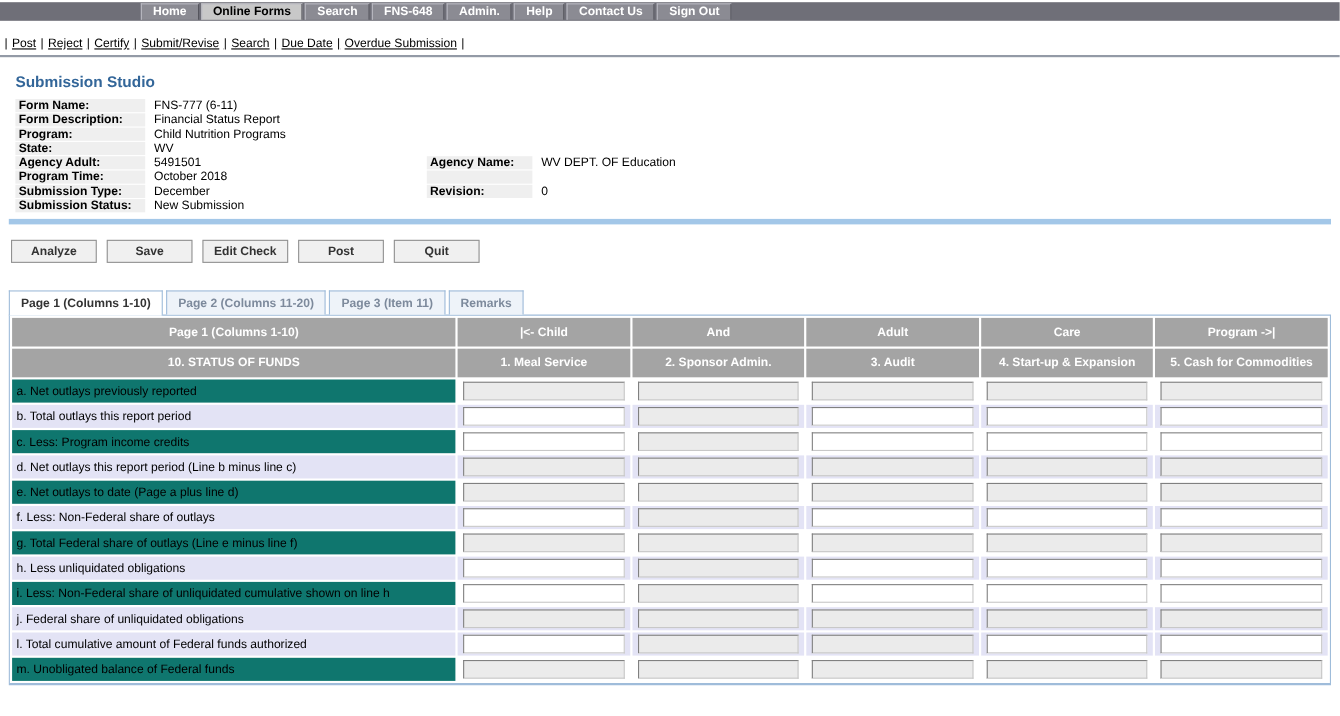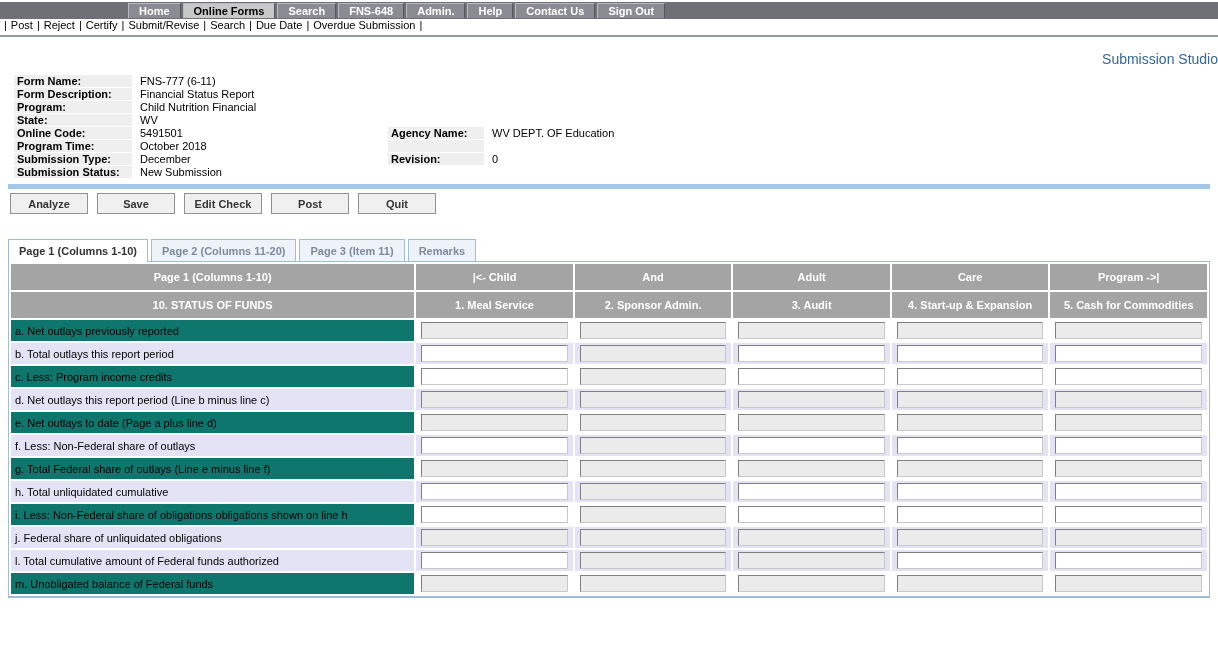--- a/index.html
+++ b/index.html
@@ -24,51 +24,52 @@
     background:var(--nav_btn); color:#fff;
     font-weight:bold; font-size:11px;
     border-top:1px solid #babac2; border-left:1px solid #babac2;
     border-right:1px solid #55555d;
     cursor:pointer;
   }
   .nav-tab.active { background:var(--nav_btn_active); color:#000; }
 
   
   .menu-row {
-    padding:0 4px 4px 4px;
+    padding:15px 4px 4px 4px;
     border-bottom:2px solid var(--menu_rule);
     background:#fff;
+    text-decoration:underline;
   }
   .menu-link { color:#000; text-decoration:none; cursor:pointer; padding:0 4px; }
   .menu-sep { color:#000; }
 
   
   .page-title {
     margin:14px 0 8px 14px;
-    font-size:14px; font-weight:normal; color:var(--title_blue);text-align:right;
+    font-size:14px; font-weight:bold; color:var(--title_blue);
   }
 
   
   .info-grid {
     margin-left:14px;
     display:grid;
     grid-template-columns:118px 252px 96px auto;
     row-gap:1px; column-gap:2px;
   }
   .info-grid > div { height:12px; line-height:12px; }
   .i-label { background:var(--info_label_bg); font-weight:bold; padding-left:3px; }
   .i-label.empty-cell { background:var(--info_label_bg); }
   .i-label.no-cell { background:transparent; }
   .i-value { padding-left:6px; }
 
   
   .blue-divider { margin:6px 8px 0 8px; height:5px; background:var(--divider_blue); }
 
   
-  .toolbar { margin:4px 0 0 10px; }
+  .toolbar { margin:14px 0 0 10px; }
   .tb-btn {
     width:78px; height:21px; margin-right:9px;
     background:var(--btn_bg); color:#333;
     border:1px solid var(--btn_border);
     font-family:"Liberation Sans", sans-serif; font-size:11px; font-weight:bold;
     cursor:pointer;
   }
 
   
   .tab-strip { margin:24px 0 0 8px; position:relative; z-index:2; }
@@ -119,28 +120,28 @@
 <div class="info-grid" id="infoGrid">
     <div class="i-label">Form Name:</div>
     <div class="i-value">FNS-777 (6-11)</div>
     <div class="i-label no-cell"></div>
     <div class="i-value"></div>
     <div class="i-label">Form Description:</div>
     <div class="i-value">Financial Status Report</div>
     <div class="i-label no-cell"></div>
     <div class="i-value"></div>
     <div class="i-label">Program:</div>
-    <div class="i-value">Child Nutrition Financial</div>
+    <div class="i-value">Child Nutrition Programs</div>
     <div class="i-label no-cell"></div>
     <div class="i-value"></div>
     <div class="i-label">State:</div>
     <div class="i-value">WV</div>
     <div class="i-label no-cell"></div>
     <div class="i-value"></div>
-    <div class="i-label">Online Code:</div>
+    <div class="i-label">Agency Adult:</div>
     <div class="i-value">5491501</div>
     <div class="i-label">Agency Name:</div>
     <div class="i-value">WV DEPT. OF Education</div>
     <div class="i-label">Program Time:</div>
     <div class="i-value">October 2018</div>
     <div class="i-label empty-cell"></div>
     <div class="i-value"></div>
     <div class="i-label">Submission Type:</div>
     <div class="i-value">December</div>
     <div class="i-label">Revision:</div>
@@ -306,39 +307,39 @@
             <input type="text" disabled="" class="dis" style="">
           </td>
           <td class="cell">
             <input type="text" disabled="" class="dis" style="">
           </td>
           <td class="cell">
             <input type="text" disabled="" class="dis" style="">
           </td>
         </tr>
         <tr class="alt">
-          <td class="row-label">h. Total unliquidated cumulative</td>
-          <td class="cell">
-            <input type="text" style="">
-          </td>
-          <td class="cell">
-            <input type="text" disabled="" class="dis" style="">
-          </td>
-          <td class="cell">
-            <input type="text" style="">
-          </td>
-          <td class="cell">
-            <input type="text" style="">
-          </td>
-          <td class="cell">
-            <input type="text" style="">
-          </td>
-        </tr>
-        <tr>
-          <td class="row-label">i. Less: Non-Federal share of obligations obligations shown on line h</td>
+          <td class="row-label">h. Less unliquidated obligations</td>
+          <td class="cell">
+            <input type="text" style="">
+          </td>
+          <td class="cell">
+            <input type="text" disabled="" class="dis" style="">
+          </td>
+          <td class="cell">
+            <input type="text" style="">
+          </td>
+          <td class="cell">
+            <input type="text" style="">
+          </td>
+          <td class="cell">
+            <input type="text" style="">
+          </td>
+        </tr>
+        <tr>
+          <td class="row-label">i. Less: Non-Federal share of unliquidated cumulative shown on line h</td>
           <td class="cell">
             <input type="text" style="">
           </td>
           <td class="cell">
             <input type="text" disabled="" class="dis" style="">
           </td>
           <td class="cell">
             <input type="text" style="">
           </td>
           <td class="cell">

